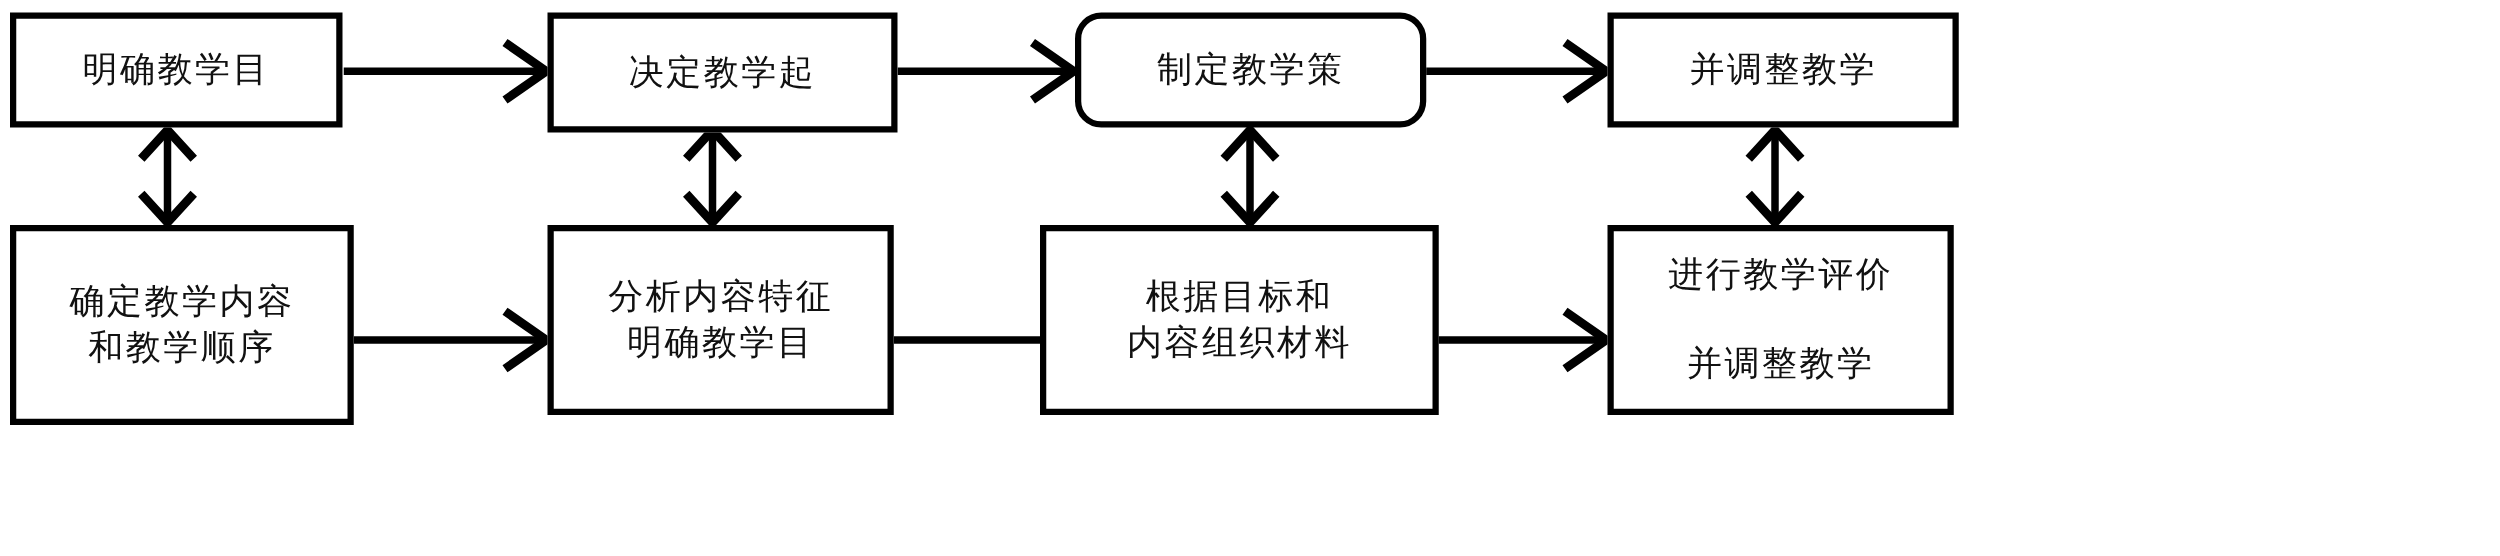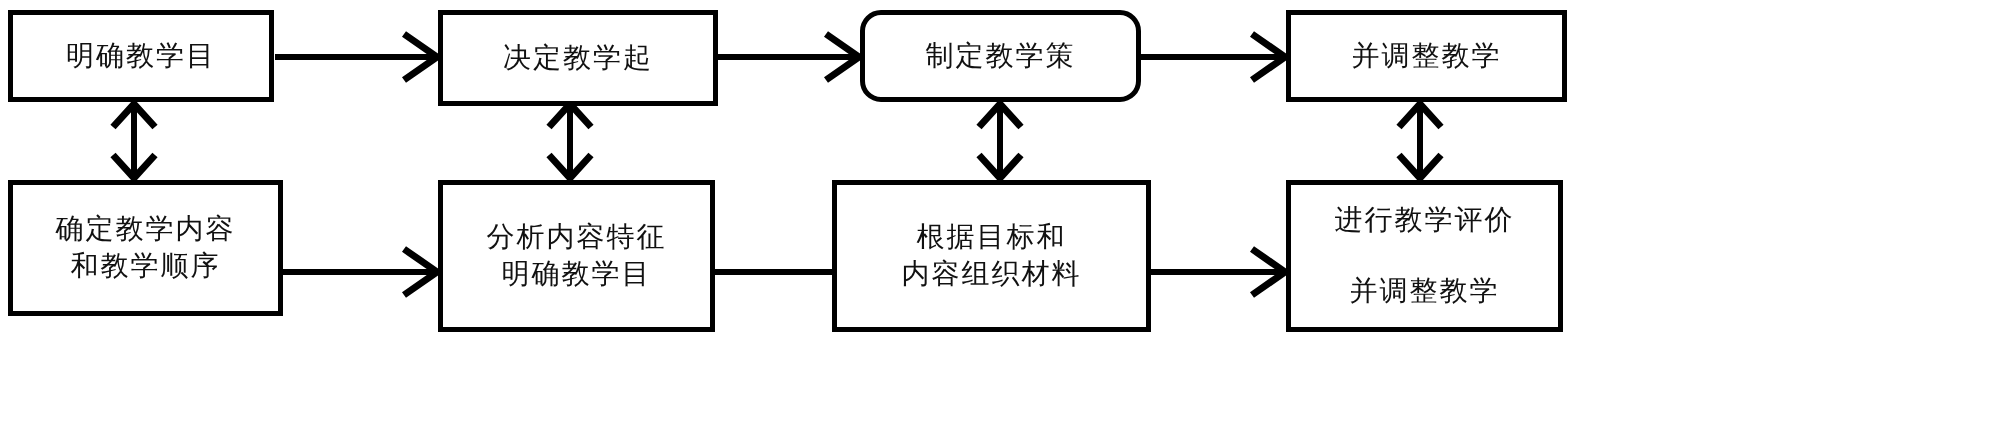--- a/index.html
+++ b/index.html
@@ -125,21 +125,21 @@
   </div>
 
   <div class="node" style="left:860px; top:10px; width:281px; height:92px;border-radius:21px;">
     <span class="line">制定教学策</span>
   </div>
 
   <div class="node" style="left:1286px; top:10px; width:281px; height:92px;">
     <span class="line">并调整教学</span>
   </div>
 
-  <div class="node" style="left:8px; top:180px; width:275px; height:136px;">
+  <div class="node" style="left:8px; top:180px; width:275px; height:160px;">
     <span class="line">确定教学内容</span>
     <span class="line">和教学顺序</span>
   </div>
 
   <div class="node" style="left:438px; top:180px; width:277px; height:152px;">
     <span class="line">分析内容特征</span>
     <span class="line">明确教学目</span>
   </div>
 
   <div class="node" style="left:832px; top:180px; width:319px; height:152px;">

